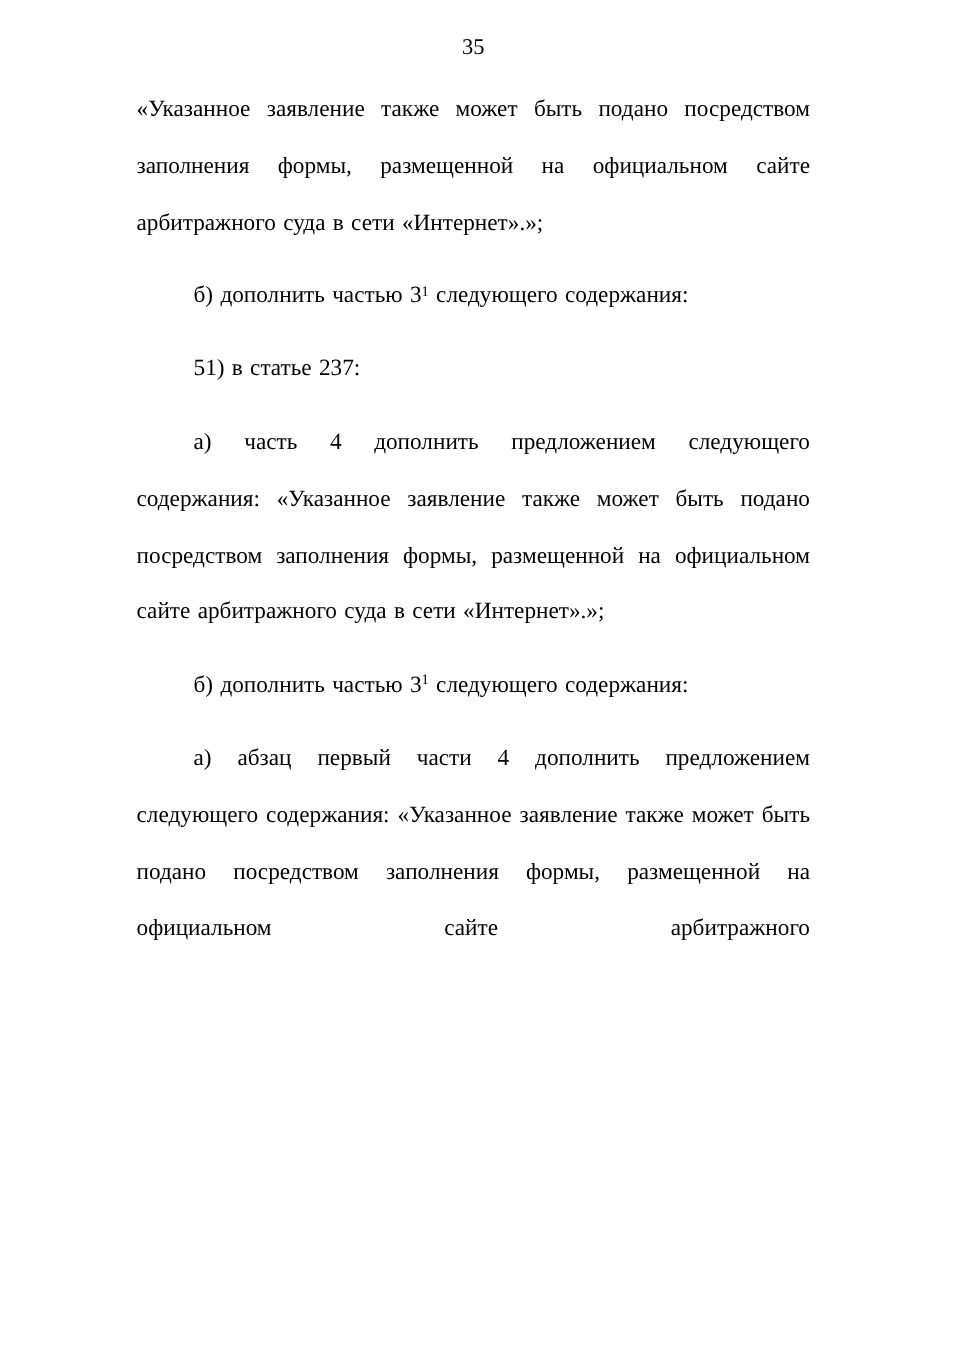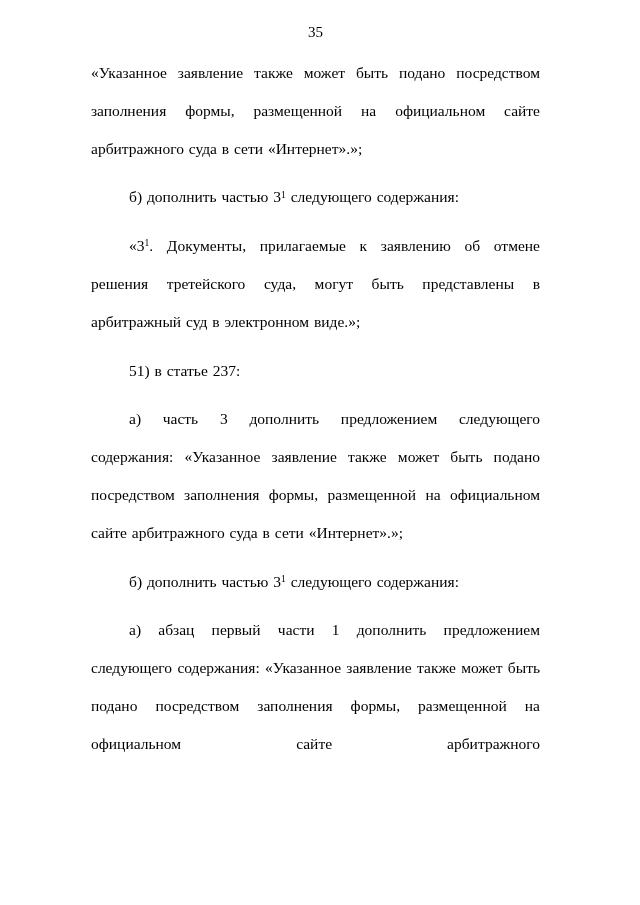--- a/index.html
+++ b/index.html
@@ -49,25 +49,24 @@
 <body>
 
 <div class="page">
 
   <div class="page-number">35</div>
 
   <p class="para"><span>«Указанное заявление также может быть подано посредством заполнения формы, размещенной на официальном сайте арбитражного суда в сети «Интернет».»;</span></p>
 
   <p class="para indent"><span>б) дополнить частью 3</span><sup class="ss">1</sup><span> следующего содержания:</span></p>
 
-  <p class="para indent"><span>«3</span><sup class="ss">1</sup><span>. Документы, прилагаемые к заявлению об отмене решения третейского суда, могут быть представлены в арбитражный суд в электронном виде.»;</span></p>
 
   <p class="para indent"><span>51) в статье 237:</span></p>
 
-  <p class="para indent"><span>а) часть 3 дополнить предложением следующего содержания: «Указанное заявление также может быть подано посредством заполнения формы, размещенной на официальном сайте арбитражного суда в сети «Интернет».»;</span></p>
+  <p class="para indent"><span>а) часть 4 дополнить предложением следующего содержания: «Указанное заявление также может быть подано посредством заполнения формы, размещенной на официальном сайте арбитражного суда в сети «Интернет».»;</span></p>
 
   <p class="para indent"><span>б) дополнить частью 3</span><sup class="ss">1</sup><span> следующего содержания:</span></p>
 
 
 
-  <p class="para indent cont"><span>а) абзац первый части 1 дополнить предложением следующего содержания: «Указанное заявление также может быть подано посредством заполнения формы, размещенной на официальном сайте арбитражного</span></p>
+  <p class="para indent cont"><span>а) абзац первый части 4 дополнить предложением следующего содержания: «Указанное заявление также может быть подано посредством заполнения формы, размещенной на официальном сайте арбитражного</span></p>
 
 </div>
 
 </body></html>

